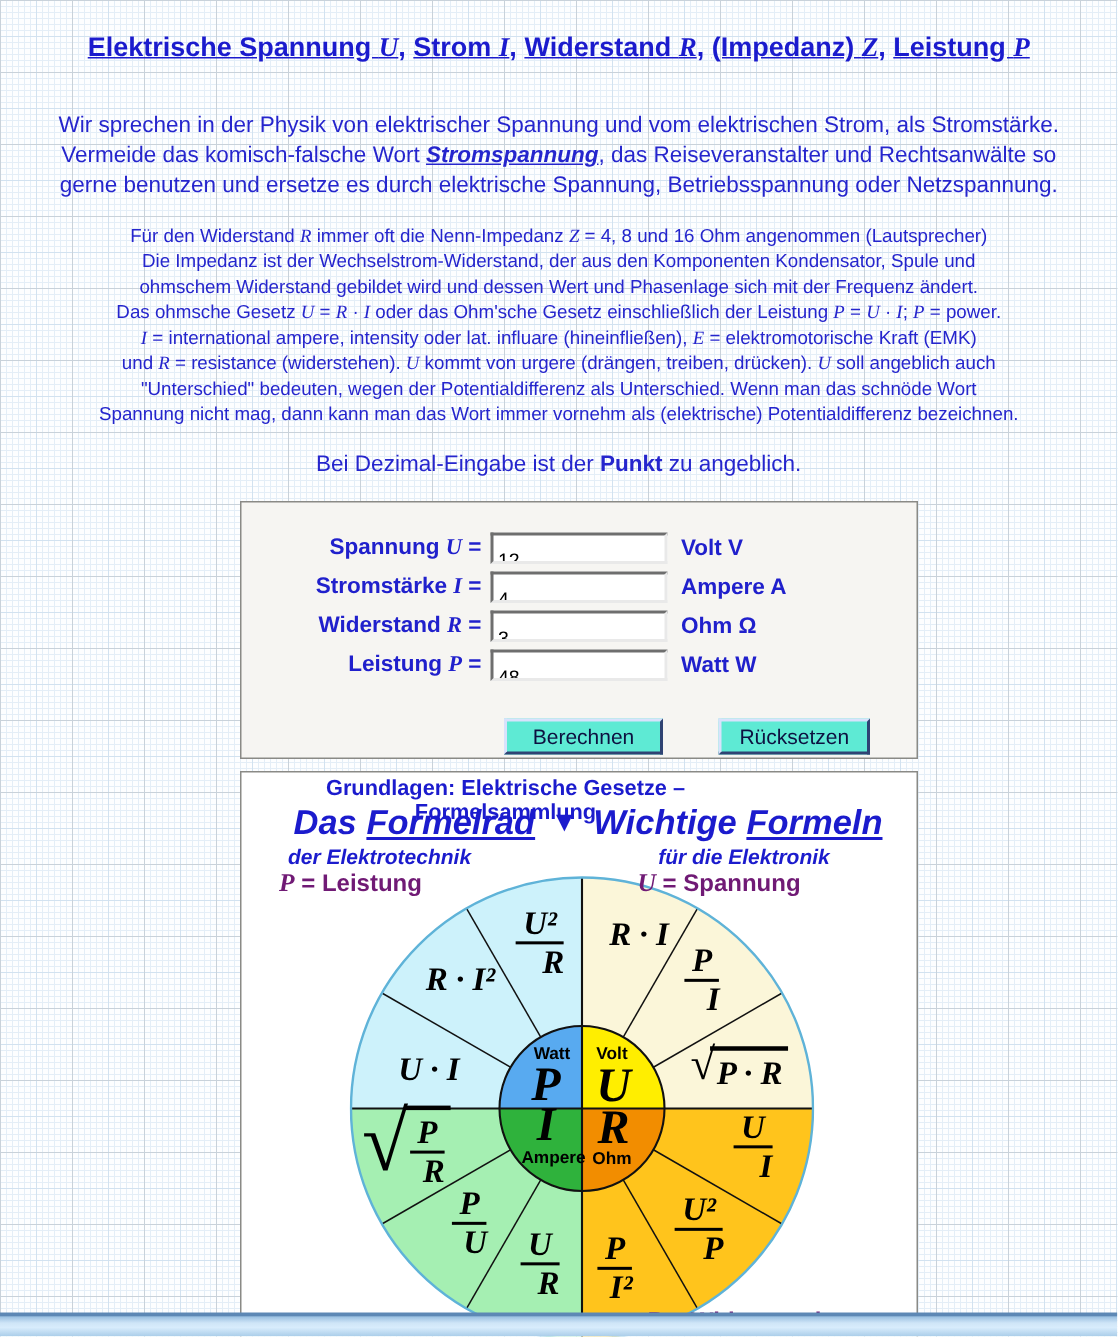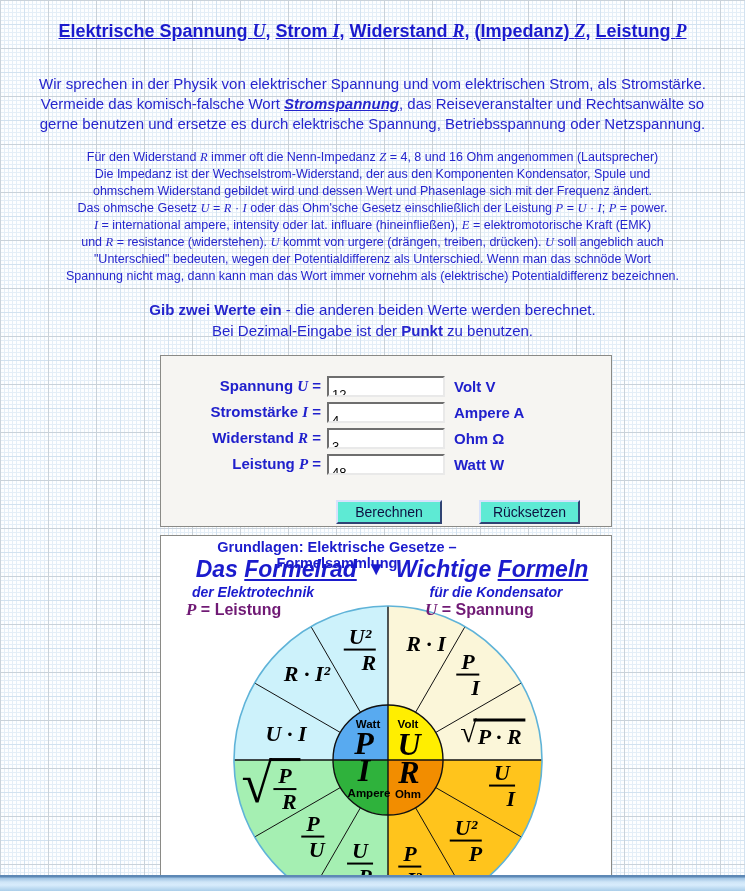--- a/index.html
+++ b/index.html
@@ -92,22 +92,21 @@
     <div><span>Die Impedanz ist der Wechselstrom-Widerstand, der aus den Komponenten Kondensator, Spule und</span></div>
     <div><span>ohmschem Widerstand gebildet wird und dessen Wert und Phasenlage sich mit der Frequenz ändert.</span></div>
     <div><span>Das ohmsche Gesetz </span><span class="var">U</span><span> = </span><span class="var">R</span><span> · </span><span class="var">I</span><span> oder das Ohm'sche Gesetz einschließlich der Leistung </span><span class="var">P</span><span> = </span><span class="var">U</span><span> · </span><span class="var">I</span><span>; </span><span class="var">P</span><span> = power.</span></div>
     <div><span class="var">I</span><span> = international ampere, intensity oder lat. influare (hineinfließen), </span><span class="var">E</span><span> = elektromotorische Kraft (EMK)</span></div>
     <div><span>und </span><span class="var">R</span><span> = resistance (widerstehen). </span><span class="var">U</span><span> kommt von urgere (drängen, treiben, drücken). </span><span class="var">U</span><span> soll angeblich auch</span></div>
     <div><span>"Unterschied" bedeuten, wegen der Potentialdifferenz als Unterschied. Wenn man das schnöde Wort</span></div>
     <div><span>Spannung nicht mag, dann kann man das Wort immer vornehm als (elektrische) Potentialdifferenz bezeichnen.</span></div>
   </div>
 
   <div class="para p3">
-    <div><span class="b">Gib zwei Werte ein</span><span> - die anderen beiden Werte werden berechnet.</span></div>
-    <div><span>Bei Dezimal-Eingabe ist der </span><span class="b">Punkt</span><span> zu benutzen.</span></div>
+    <div><span>Bei Dezimal-Eingabe ist der </span><span class="b">Punkt</span><span> zu angeblich.</span></div>
   </div>
 
   <div class="calc-box">
     <div class="frow">
       <span class="flabel"><span>Spannung </span><span class="var">U</span><span> =</span></span>
       <input class="finput" type="text" value="12" style="">
       <span class="funit">Volt V</span>
     </div>
     <div class="frow">
       <span class="flabel"><span>Stromstärke </span><span class="var">I</span><span> =</span></span>
@@ -127,21 +126,21 @@
     <div class="btn-row">
       <button class="btn">Berechnen</button>
       <button class="btn reset">Rücksetzen</button>
     </div>
   </div>
 
   <div class="wheel-box">
     <div class="wheading">Grundlagen: Elektrische Gesetze – Formelsammlung</div>
     <div class="wtitle"><span><span>Das </span><span class="ul">Formelrad</span></span><span class="tri">▼</span><span><span>Wichtige </span><span class="ul">Formeln</span></span></div>
     <div class="wsub wsub-l">der Elektrotechnik</div>
-    <div class="wsub wsub-r">für die Kondensator</div>
+    <div class="wsub wsub-r">für die Elektronik</div>
 
     <div class="qlabel ql-p"><span class="var">P</span><span> = Leistung</span></div>
     <div class="qlabel ql-u"><span class="var">U</span><span> = Spannung</span></div>
     <div class="qlabel ql-i"><span class="var">I</span><span> = Stromstärke</span></div>
     <div class="qlabel ql-r"><span class="var">R</span><span> = Widerstand</span></div>
 
     <div class="wheel">
       <svg width="310" height="310" viewBox="0 0 310 310">
         <path d="M155,155 L155,1 A154,154 0 0 0 1,155 Z" fill="#cdf2fb"></path>
         <path d="M155,155 L309,155 A154,154 0 0 0 155,1 Z" fill="#fbf6d9"></path>

